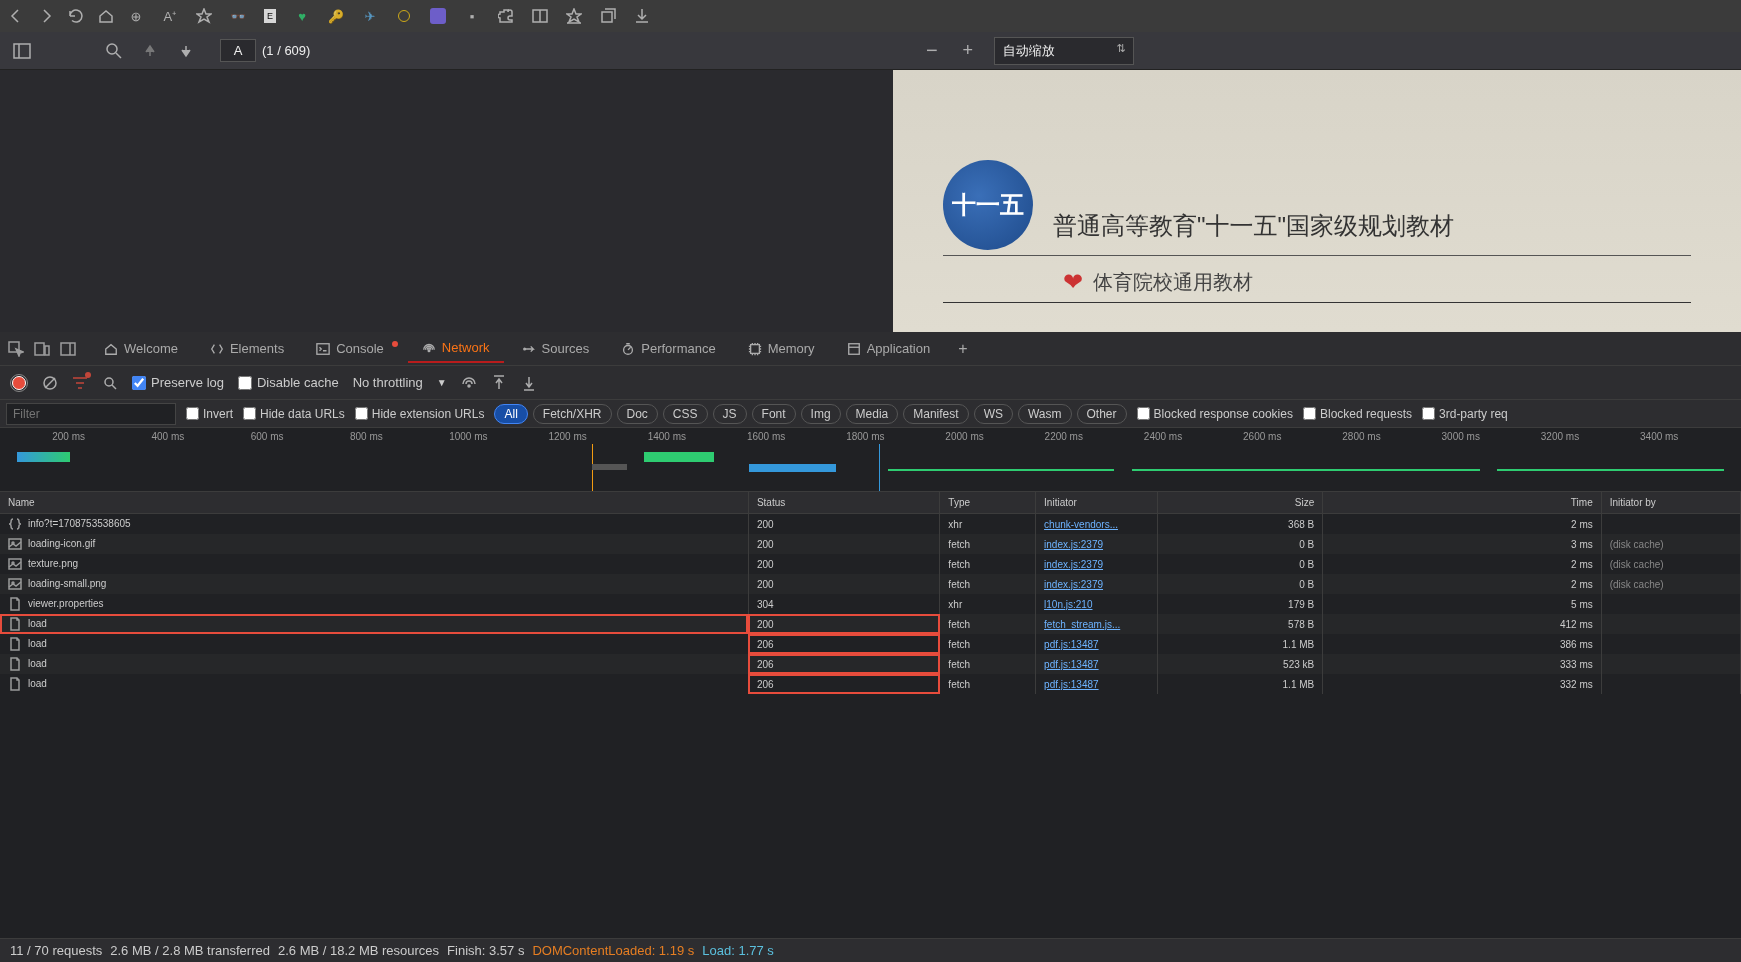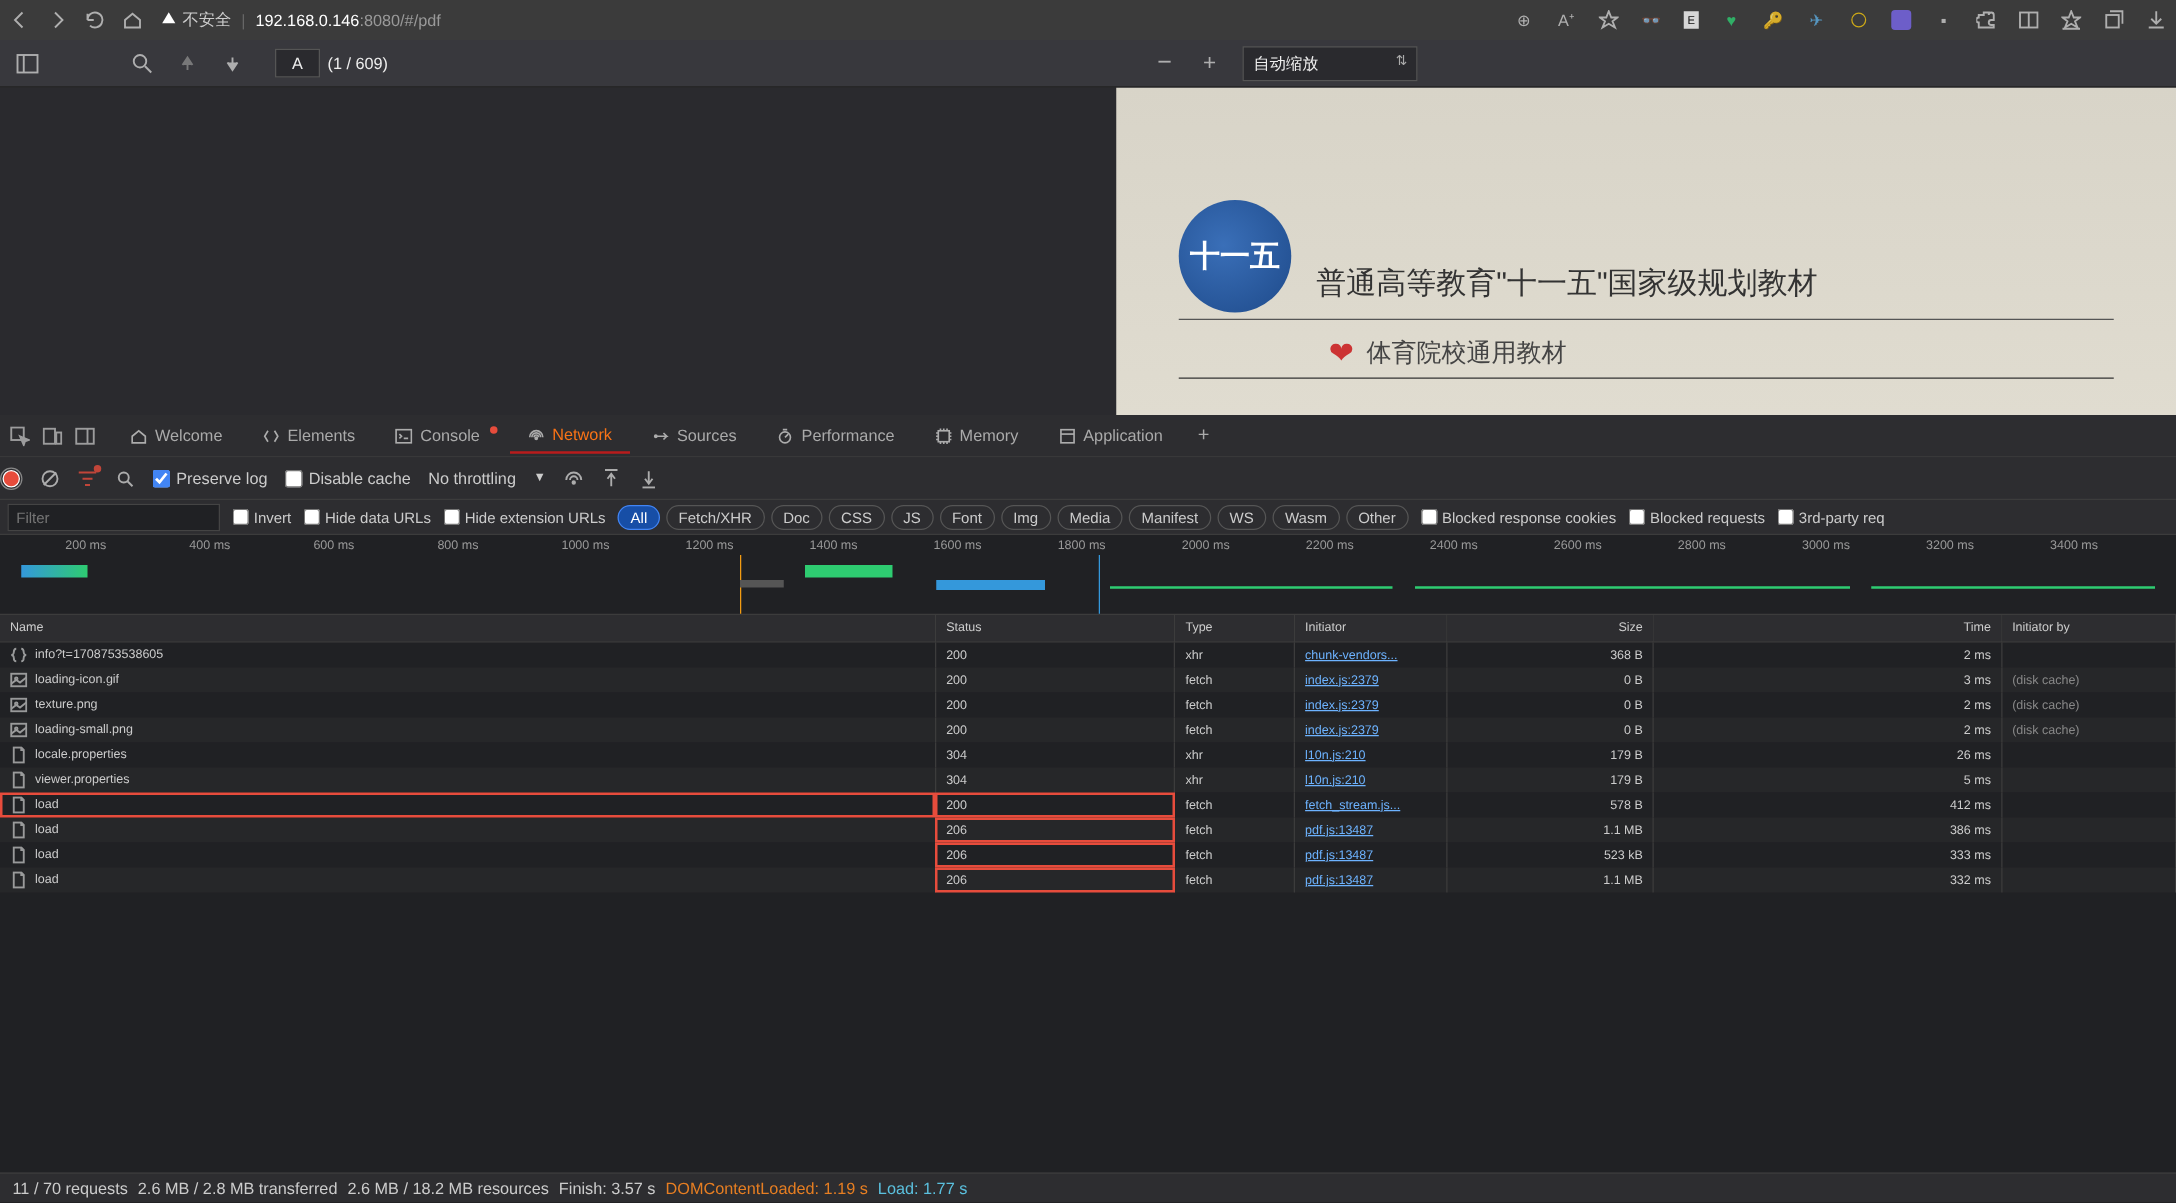--- a/index.html
+++ b/index.html
@@ -27,21 +27,21 @@
 .pdf-page .sub{position:absolute;left:170px;top:198px;font-size:20px;color:#444;display:flex;align-items:center;gap:10px}
 .pdf-page .sub .red{color:#c33;font-size:24px}
 .pdf-page .hr2{position:absolute;left:50px;right:50px;top:232px;height:1px;background:#333}
 .devtools{height:630px;display:flex;flex-direction:column;background:#202124}
 .dt-tabs{height:34px;background:#2d2d30;display:flex;align-items:center;border-bottom:1px solid #3c3c3c;padding:0 8px;gap:4px}
 .dt-tab{padding:6px 14px;display:flex;align-items:center;gap:6px;color:#aaa;font-size:13px;cursor:pointer}
 .dt-tab.active{color:#f97316;border-bottom:2px solid #b91c1c}
 .dt-tab .ti{width:14px;height:14px;opacity:.8}
 .dt-left-icons{display:flex;gap:10px;padding-right:10px}
 .dt-left-icons .di{width:16px;height:16px;opacity:.7}
-.dt-toolbar{height:34px;background:#2d2d30;display:flex;align-items:center;padding:0 0;gap:14px;border-bottom:1px solid #3c3c3c}
+.dt-toolbar{height:34px;background:#2d2d30;display:flex;align-items:center;padding:0 10px;gap:14px;border-bottom:1px solid #3c3c3c}
 .dt-toolbar .rec{width:14px;height:14px;border-radius:50%;background:#e74c3c;border:1px solid #fff}
 .dt-toolbar .ic{width:16px;height:16px;opacity:.8}
 .dt-toolbar label{display:flex;align-items:center;gap:5px;font-size:13px}
 .dt-toolbar input[type=checkbox]{width:14px;height:14px}
 .dt-toolbar .throttle{color:#ccc;font-size:13px}
 .filter-bar{height:28px;background:#2d2d30;display:flex;align-items:center;padding:0 6px;gap:10px;border-bottom:1px solid #3c3c3c}
 .filter-bar .filter-input{width:170px;background:#202124;border:1px solid #444;color:#999;padding:3px 6px;font-size:12px}
 .filter-bar .pill{padding:2px 9px;border:1px solid #555;border-radius:10px;font-size:12px;color:#ccc;cursor:pointer}
 .filter-bar .pill.active{background:#174ea6;border-color:#4285f4;color:#fff}
 .filter-bar label{display:flex;align-items:center;gap:4px;font-size:12px;white-space:nowrap}
@@ -84,30 +84,20 @@
   <div class="nav-icon">
       <svg viewBox="0 0 16 16">
         <path d="M2 8a6 6 0 1 1 2 4.5M2 8V3m0 5h5"></path>
       </svg>
     </div>
   <div class="nav-icon">
       <svg viewBox="0 0 16 16">
         <path d="M2 8l6-5 6 5v6H2z"></path>
       </svg>
     </div>
-  <div class="url-area">
-    <span class="security">
-        <svg width="14" height="14" viewBox="0 0 16 16">
-          <path d="M8 1l6 10H2z" fill="#fff" stroke="none"></path>
-        </svg>
-        <span>不安全</span>
-      </span>
-    <span style="color:#666">|</span>
-    <span><span style="color:#fff">192.168.0.146</span><span class="url">:8080/#/pdf</span></span>
-  </div>
   <div class="right-icons">
     <div class="ext-icon">⊕</div>
     <div class="ext-icon">A⁺</div>
     <div class="ext-icon">
         <svg viewBox="0 0 16 16">
           <path d="M8 1l2 5h5l-4 3 2 5-5-3-5 3 2-5-4-3h5z"></path>
         </svg>
       </div>
     <div class="ext-icon" style="color:#e74c3c">👓</div>
     <div class="ext-icon" style="background:#fff;color:#000;width:12px;height:14px;font-size:9px;text-align:center">E</div>
@@ -449,32 +439,20 @@
             <td>fetch</td>
             <td><span class="link">index.js:2379</span></td>
             <td class="right">0 B</td>
             <td class="right">2 ms</td>
             <td class="muted">(disk cache)</td>
           </tr>
           <tr>
             <td><span class="file-icon"><svg viewBox="0 0 14 14">
                   <path d="M3 1h6l2 2v10H3z"></path>
                   <path d="M9 1v2h2"></path>
-                </svg></span>locale.properties</td>
-            <td>304</td>
-            <td>xhr</td>
-            <td><span class="link">l10n.js:210</span></td>
-            <td class="right">179 B</td>
-            <td class="right">26 ms</td>
-            <td class="muted"></td>
-          </tr>
-          <tr>
-            <td><span class="file-icon"><svg viewBox="0 0 14 14">
-                  <path d="M3 1h6l2 2v10H3z"></path>
-                  <path d="M9 1v2h2"></path>
                 </svg></span>viewer.properties</td>
             <td>304</td>
             <td>xhr</td>
             <td><span class="link">l10n.js:210</span></td>
             <td class="right">179 B</td>
             <td class="right">5 ms</td>
             <td class="muted"></td>
           </tr>
           <tr>
             <td class="hl1"><span class="file-icon"><svg viewBox="0 0 14 14">

